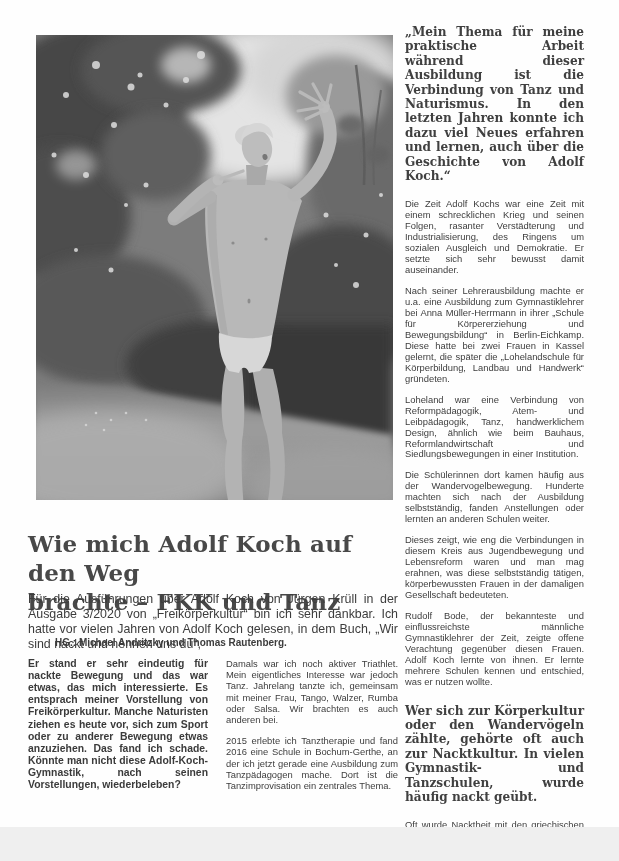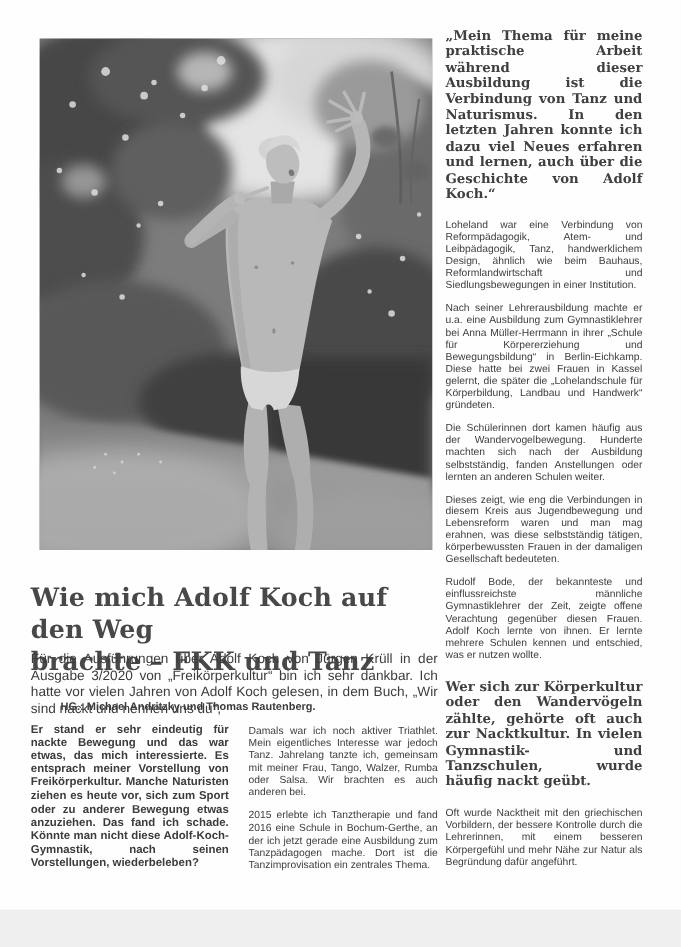--- a/index.html
+++ b/index.html
@@ -35,21 +35,21 @@
     text-align:justify;hyphens:auto;-webkit-hyphens:auto;
     color:#3c3c3c;
   }
   .intro-credit{
     position:absolute;left:28px;top:637px;width:370px;margin:0;
     font-weight:700;font-size:10px;line-height:12px;color:#3c3c3c;padding-left:27px;
   }
   
   .columns{
     position:absolute;left:28px;top:658px;width:370px;
-    display:flex;gap:18px;
+    display:flex;gap:18px;align-items:center;
   }
   .col{text-align:justify;hyphens:auto;-webkit-hyphens:auto;}
   .col p{margin:0 0 10px 0;}
   .col-1{width:180px;font-weight:700;font-size:10.4px;line-height:12.1px;color:#3b3b3b;}
   .col-2{flex:1;font-size:9.4px;line-height:11.2px;color:#3d3d3d;}
   
   .right-col{
     position:absolute;left:405px;top:25px;width:179px;
     text-align:justify;hyphens:auto;-webkit-hyphens:auto;
     font-size:9.4px;line-height:10.95px;color:#3d3d3d;
@@ -184,22 +184,23 @@
         <path d="M174,162 L138,184" stroke="#b0b0b0" stroke-width="13" stroke-linecap="round"></path>
         <path d="M138,182 C152,168 166,154 180,146" stroke="#b4b4b4" stroke-width="11" stroke-linecap="round" fill="none"></path>
         <circle cx="182" cy="145" r="5.5" fill="#bcbcbc"></circle>
         <path d="M185,144 L207,136" stroke="#b9b9b9" stroke-width="3.4" stroke-linecap="round"></path>
       </g>
     </svg>
   </figure>
 
   <div class="right-col">
     <p class="pull-quote">„Mein Thema für meine praktische Arbeit während dieser Ausbildung ist die Verbindung von Tanz und Naturismus. In den letzten Jahren konnte ich dazu viel Neues erfahren und lernen, auch über die Geschichte von Adolf Koch.“</p>
+    <p>Die Zeit Adolf Kochs war eine Zeit mit einem schrecklichen Krieg und seinen Folgen, rasanter Verstädterung und Industrialisierung, des Ringens um sozialen Ausgleich und Demokratie. Er setzte sich sehr bewusst damit auseinander.</p>
+    <p>Nach seiner Lehrerausbildung machte er u.a. eine Ausbildung zum Gymnastiklehrer bei Anna Müller-Herrmann in ihrer „Schule für Körpererziehung und Bewegungsbildung“ in Berlin-Eichkamp. Diese hatte bei zwei Frauen in Kassel gelernt, die später die „Lohelandschule für Körperbildung, Landbau und Handwerk“ gründeten.</p>
     <p>Loheland war eine Verbindung von Reformpädagogik, Atem- und Leibpädagogik, Tanz, handwerklichem Design, ähnlich wie beim Bauhaus, Reformlandwirtschaft und Siedlungsbewegungen in einer Institution.</p>
-    <p>Nach seiner Lehrerausbildung machte er u.a. eine Ausbildung zum Gymnastiklehrer bei Anna Müller-Herrmann in ihrer „Schule für Körpererziehung und Bewegungsbildung“ in Berlin-Eichkamp. Diese hatte bei zwei Frauen in Kassel gelernt, die später die „Lohelandschule für Körperbildung, Landbau und Handwerk“ gründeten.</p>
     <p>Die Schülerinnen dort kamen häufig aus der Wandervogelbewegung. Hunderte machten sich nach der Ausbildung selbstständig, fanden Anstellungen oder lernten an anderen Schulen weiter.</p>
     <p>Dieses zeigt, wie eng die Verbindungen in diesem Kreis aus Jugendbewegung und Lebensreform waren und man mag erahnen, was diese selbstständig tätigen, körperbewussten Frauen in der damaligen Gesellschaft bedeuteten.</p>
     <p>Rudolf Bode, der bekannteste und einflussreichste männliche Gymnastiklehrer der Zeit, zeigte offene Verachtung gegenüber diesen Frauen. Adolf Koch lernte von ihnen. Er lernte mehrere Schulen kennen und entschied, was er nutzen wollte.</p>
     <p class="pull-quote q2">Wer sich zur Körperkultur oder den Wandervögeln zählte, gehörte oft auch zur Nacktkultur. In vielen Gymnastik- und Tanzschulen, wurde häufig nackt geübt.</p>
     <p>Oft wurde Nacktheit mit den griechischen Vorbildern, der bessere Kontrolle durch die Lehrerinnen, mit einem besseren Körpergefühl und mehr Nähe zur Natur als Begründung dafür angeführt.</p>
 
   </div>
 
   <h1 class="headline">
     <span>Wie mich Adolf Koch auf den Weg</span>

